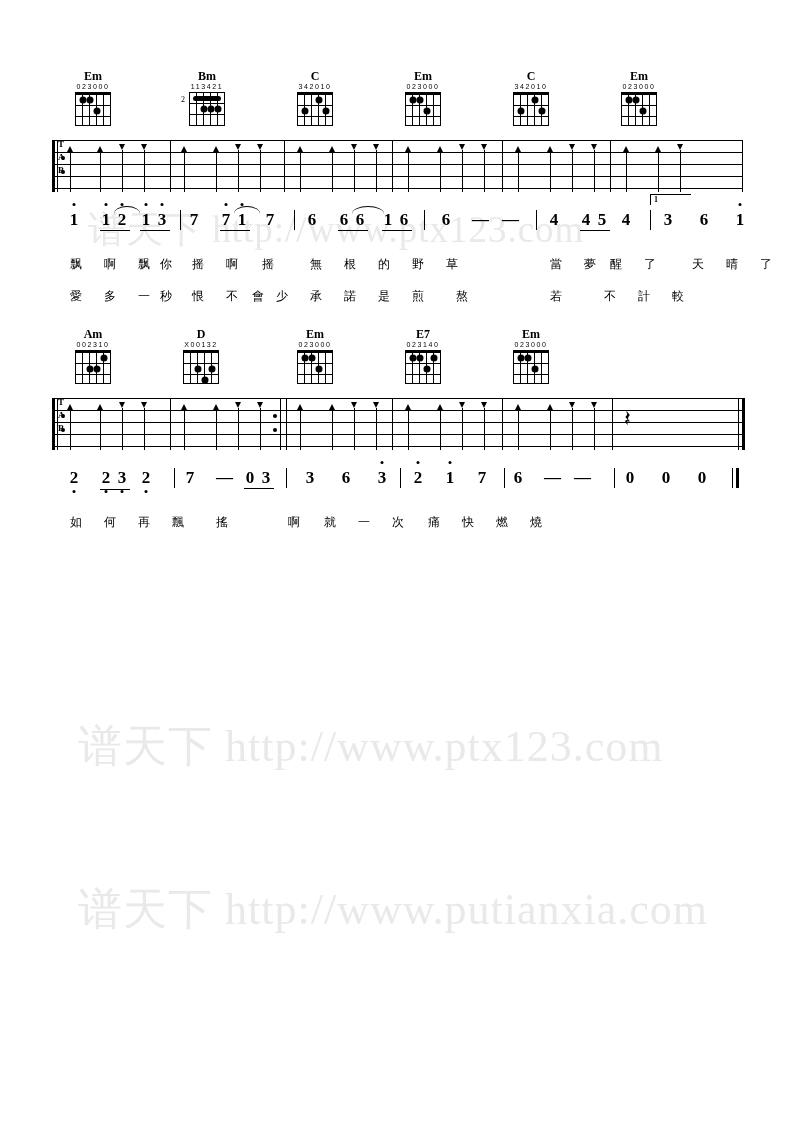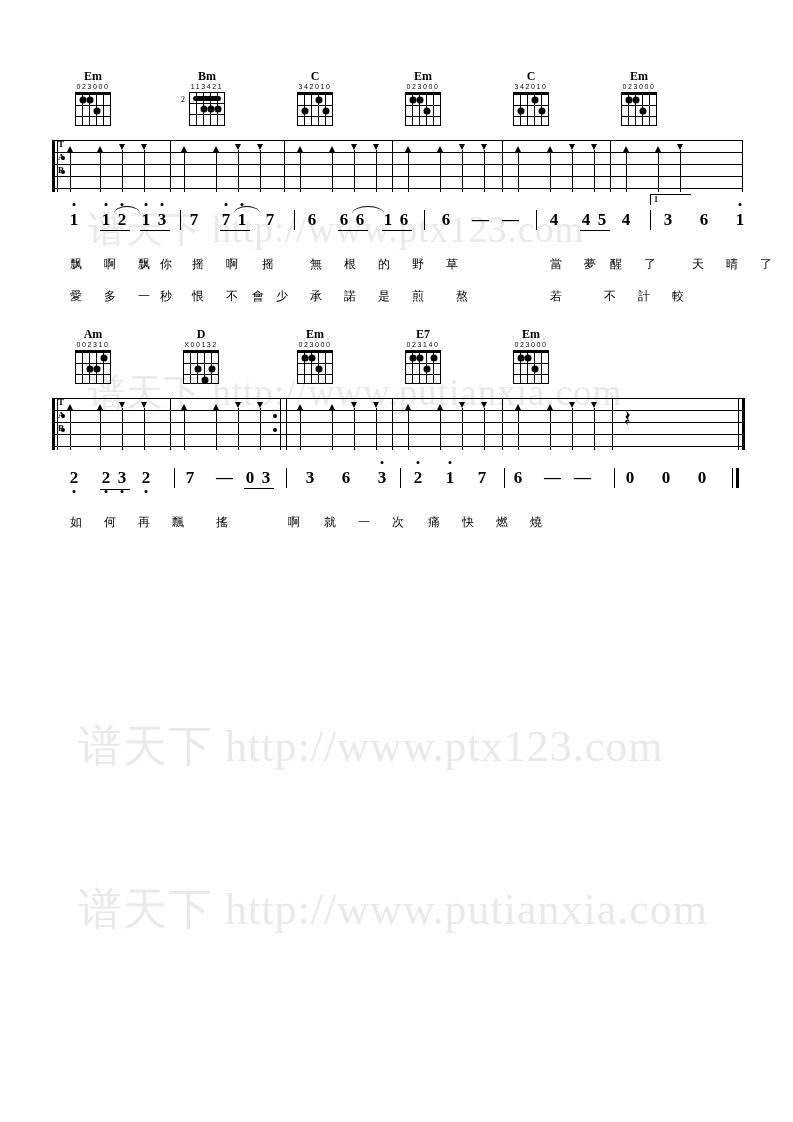--- a/index.html
+++ b/index.html
@@ -248,24 +248,20 @@
   }
 </style>
 </head>
 <body>
 
 <div class="page">
 
   <div class="watermark wm1">
     <span class="wm-cn">谱天下</span>
     <span>http://www.ptx123.com</span>
-  </div>
-  <div class="watermark wm2">
-    <span class="wm-cn">谱天下</span>
-    <span>http://www.putianxia.com</span>
   </div>
   <div class="watermark wm3">
     <span class="wm-cn">谱天下</span>
     <span>http://www.ptx123.com</span>
   </div>
   <div class="watermark wm4">
     <span class="wm-cn">谱天下</span>
     <span>http://www.putianxia.com</span>
   </div>
 

